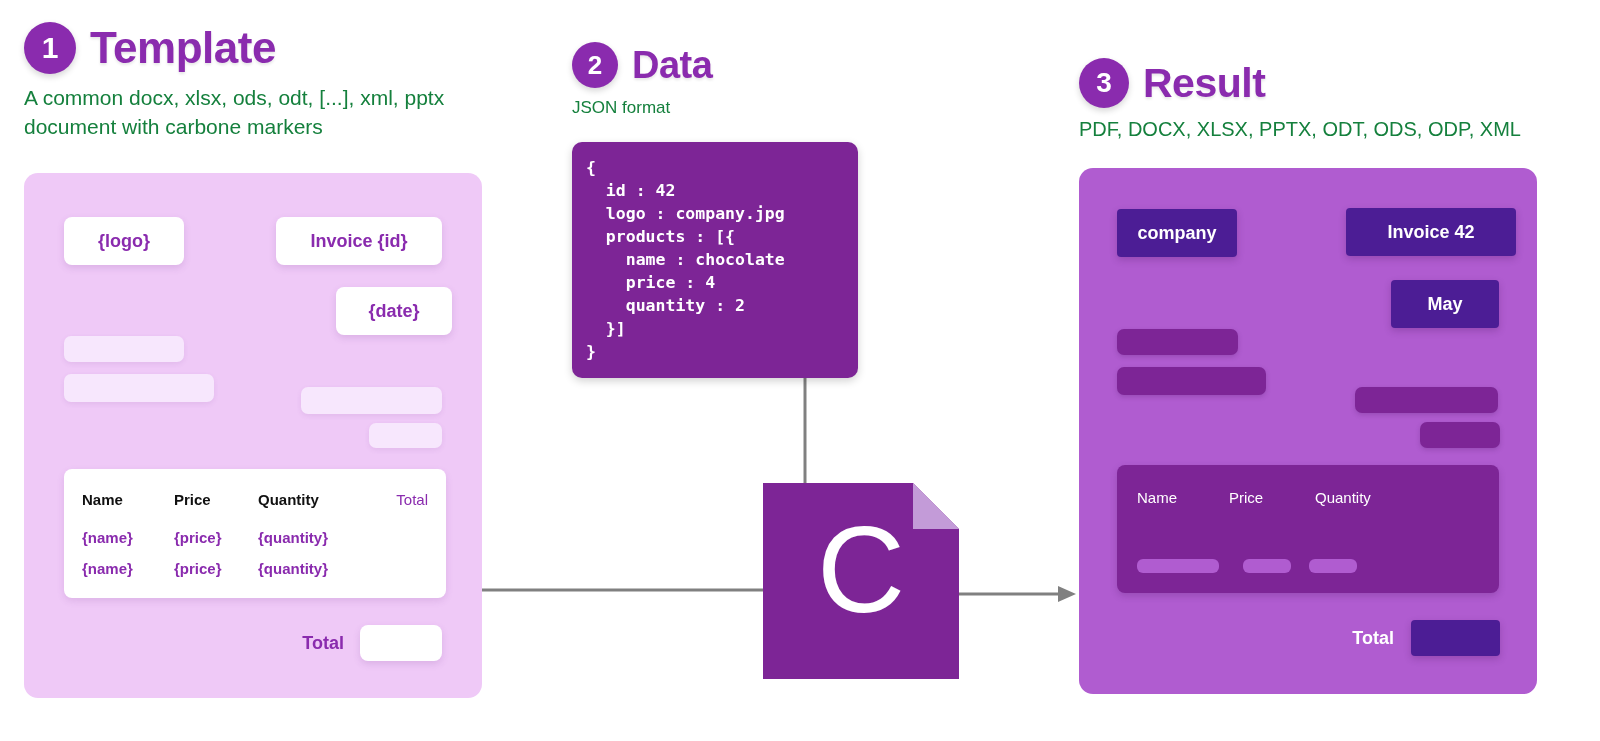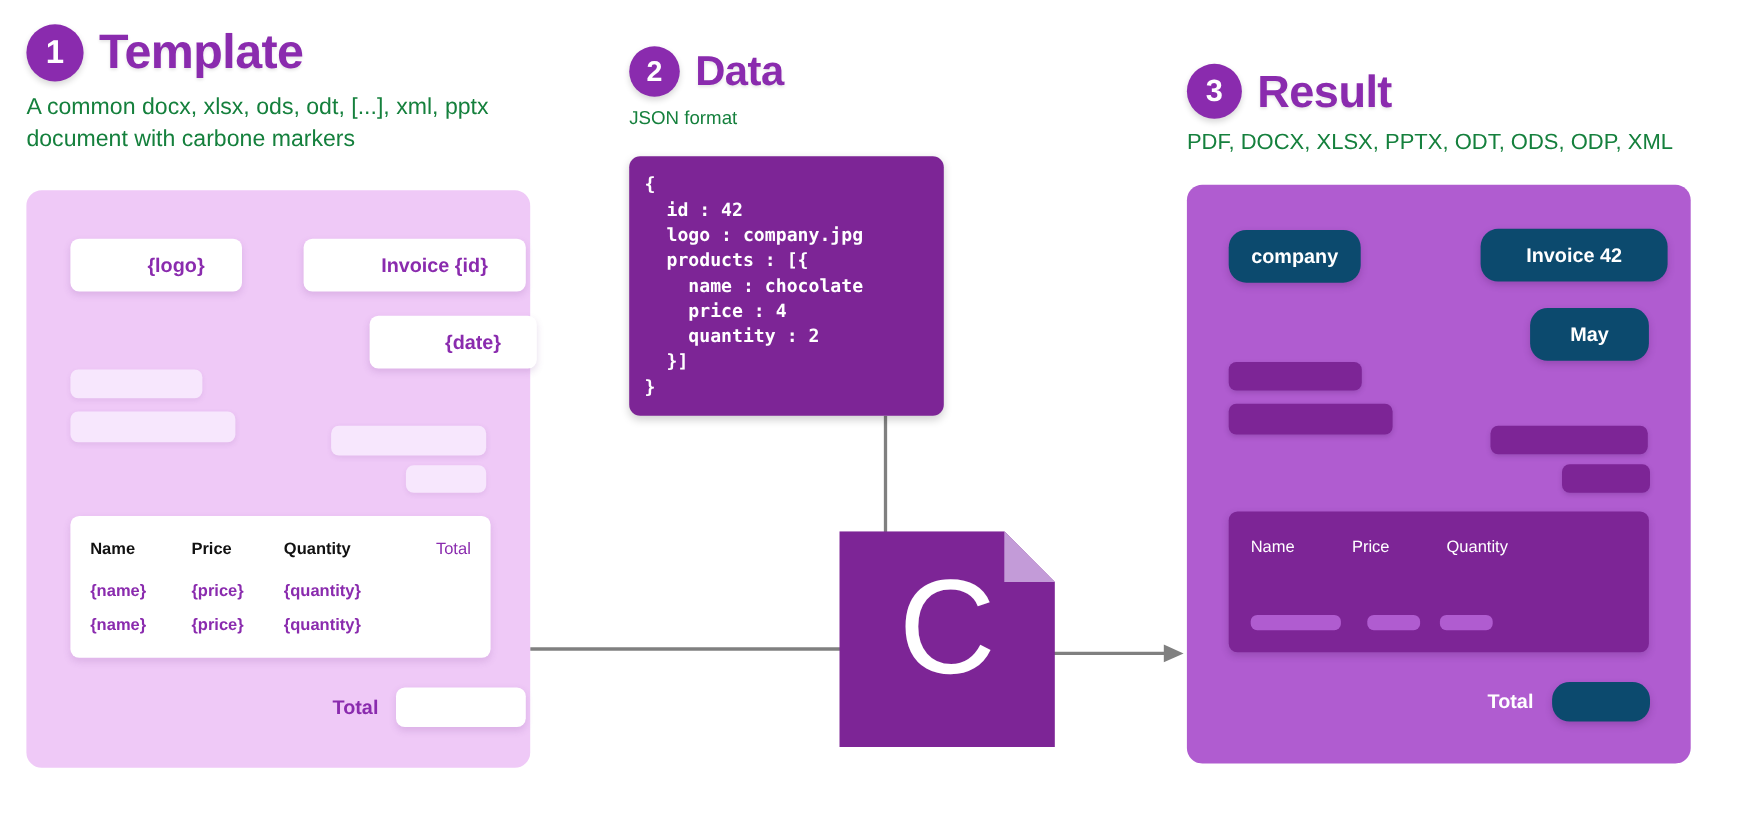--- a/index.html
+++ b/index.html
@@ -68,21 +68,20 @@
   }
   .tpl-box {
     position: absolute;
     background: #ffffff;
     border-radius: 8px;
     box-shadow: 0 3px 7px rgba(120,60,150,0.17);
     display: flex; align-items: center; justify-content: center;
     color: #8A2BAE;
     font-weight: 700;
     font-size: 18px;
-    padding-left: 36px;
   }
   #tpl-logo   { left: 40px;  top: 44px;  width: 120px; height: 48px; }
   #tpl-invoice{ left: 252px; top: 44px;  width: 166px; height: 48px; }
   #tpl-date   { left: 312px; top: 114px; width: 116px; height: 48px; }
   #tpl-total-box { left: 336px; top: 452px; width: 82px; height: 36px; }
 
   .tpl-bar {
     position: absolute;
     background: #F7E7FD;
     border-radius: 7px;
@@ -146,22 +145,22 @@
   
   #result-card {
     position: absolute;
     left: 1079px; top: 168px;
     width: 458px; height: 526px;
     background: #B05CD0;
     border-radius: 14px;
   }
   .res-box {
     position: absolute;
-    background: #0c4a6e;
-    border-radius: 16px;
+    background: #4c1d95;
+    border-radius: 4px;
     box-shadow: 0 3px 7px rgba(70,20,90,0.25);
     display: flex; align-items: center; justify-content: center;
     color: #ffffff;
     font-weight: 700;
     font-size: 18px;
   }
   #res-logo    { left: 38px;  top: 41px;  width: 120px; height: 48px; }
   #res-invoice { left: 267px; top: 40px;  width: 170px; height: 48px; }
   #res-date    { left: 312px; top: 112px; width: 108px; height: 48px; }
   #res-total-box { left: 332px; top: 452px; width: 89px; height: 36px; }

